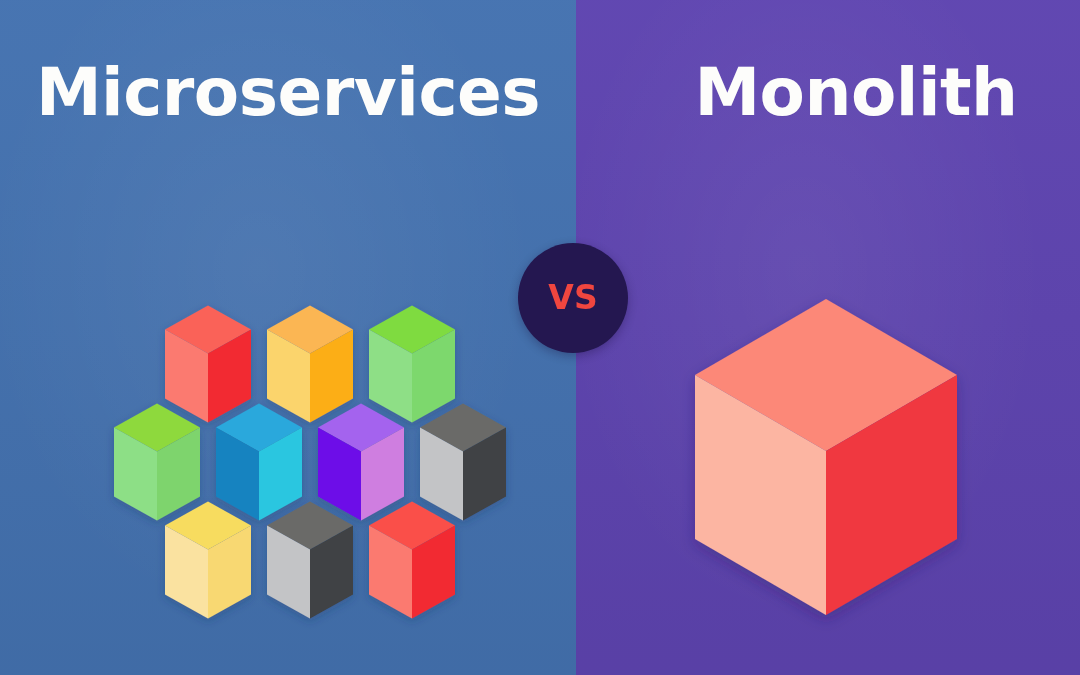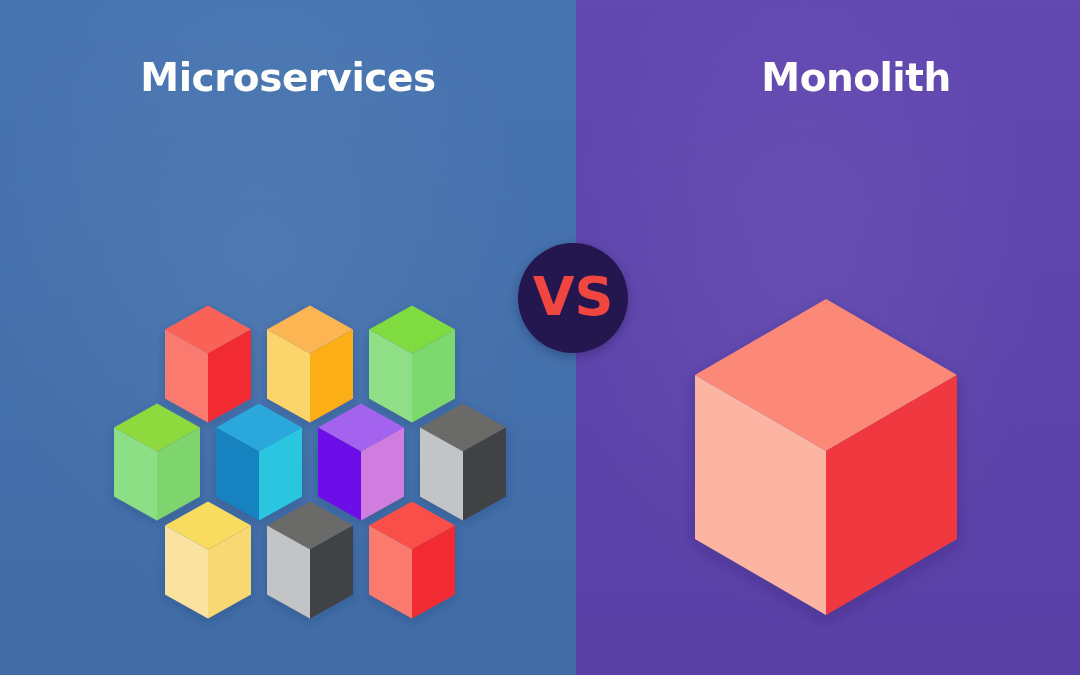--- a/index.html
+++ b/index.html
@@ -48,21 +48,21 @@
     pointer-events: none;
   }
 
   
   .title {
     position: absolute;
     top: 58px;
     color: #fdfdfb;
     font-family: "DejaVu Sans", sans-serif;
     font-weight: 700;
-    font-size: 39px;
+    font-size: 66px;
     letter-spacing: -0.5px;
     line-height: 1.05;
     text-align: center;
     white-space: nowrap;
     text-shadow: 0 1px 0 rgba(0,0,0,0.04);
   }
   .title-left {
     left: 0;
     width: 576px;
   }
@@ -84,21 +84,21 @@
     display: flex;
     align-items: center;
     justify-content: center;
     z-index: 30;
     box-shadow: 0 3px 10px rgba(20,10,50,0.30);
   }
   .vs-text {
     color: #f0463f;
     font-family: "DejaVu Sans", sans-serif;
     font-weight: 700;
-    font-size: 54px;
+    font-size: 33px;
     letter-spacing: 0px;
     line-height: 1;
     transform: translateY(-1px);
   }
 
   
   .art {
     position: absolute;
     inset: 0;
     pointer-events: none;

